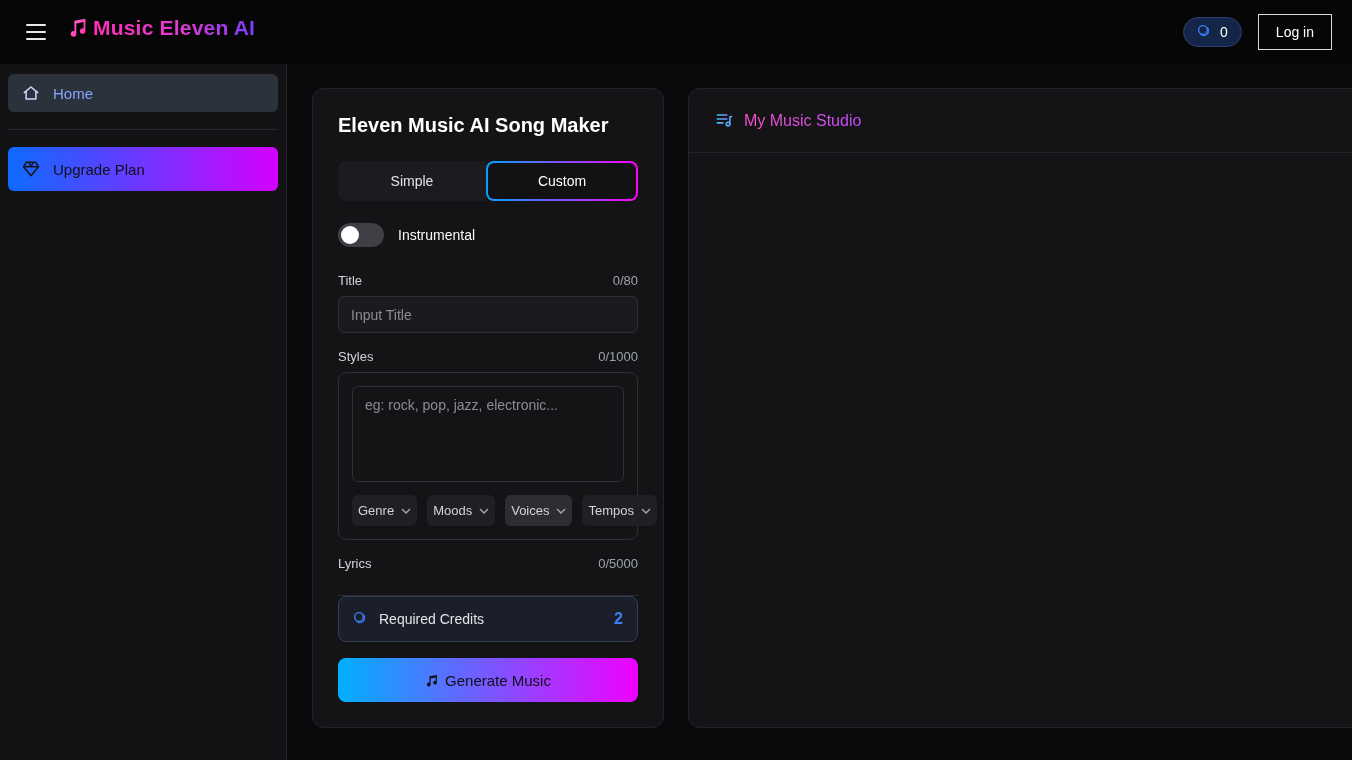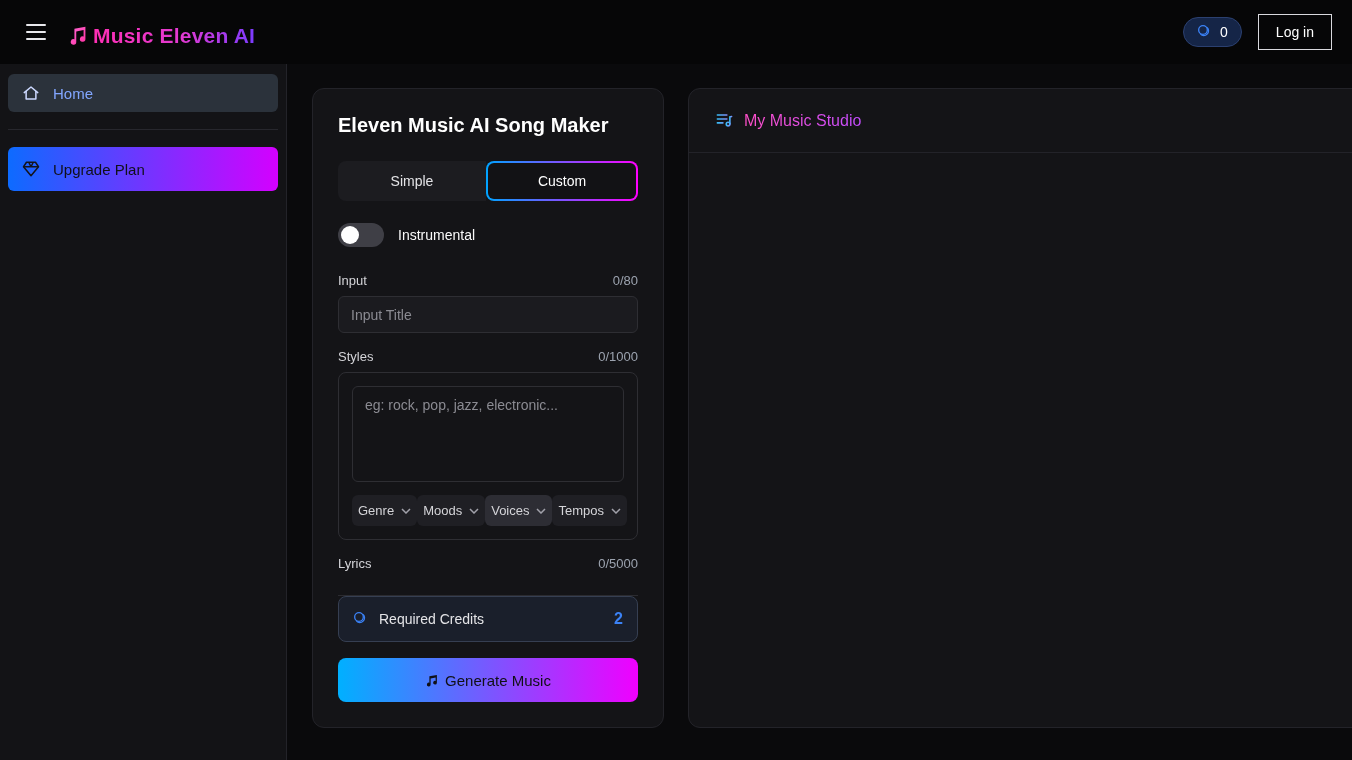--- a/index.html
+++ b/index.html
@@ -8,21 +8,21 @@
     background: #0a0a0c; color: #fff;
     font-family: "Liberation Sans", sans-serif;
   }
 
   
   .topbar {
     height: 64px; background: #060607;
     display: flex; align-items: center; justify-content: space-between;
     padding: 0 20px;
   }
-  .topbar-left { display: flex; align-items: flex-end; gap: 14px; }
+  .topbar-left { display: flex; align-items: flex-start; gap: 14px; }
   .hamburger {
     width: 34px; height: 34px; display: flex; flex-direction: column;
     justify-content: center; gap: 5px; cursor: pointer; padding: 6px; border-radius: 6px;
   }
   .hamburger span { display: block; width: 20px; height: 2px; background: #e8e8ec; border-radius: 1px; }
   .logo { display: flex; align-items: center; gap: 3px; cursor: pointer; }
   .logo-text {
     font-size: 21px; font-weight: 700; letter-spacing: .2px;
     background: linear-gradient(90deg, #ff2fb4 0%, #e23ad2 55%, #7b3bff 100%);
     -webkit-background-clip: text; background-clip: text; color: transparent;
@@ -103,21 +103,21 @@
   .text-input::placeholder { color: #8b8b92; }
 
   .styles-box { border: 1px solid #2e2e33; border-radius: 8px; padding: 13px; margin-bottom: 16px; }
   .styles-textarea {
     width: 100%; height: 96px; resize: none; background: transparent;
     border: 1px solid #2e2e33; border-radius: 6px; color: #e5e5e5;
     font-size: 14px; padding: 10px 12px; outline: none; font-family: inherit;
     margin-bottom: 13px; display: block;
   }
   .styles-textarea::placeholder { color: #8b8b92; }
-  .chips { display: flex; }
+  .chips { display: flex; gap: 10px; }
   .chip {
     flex: 1; display: flex; align-items: center; justify-content: center; gap: 7px;
     background: #1f1f24; border: none; border-radius: 6px; color: #d4d4d8;
     font-size: 13px; padding: 8px 6px; cursor: pointer; font-family: inherit;
   }
   .chip.highlight { background: #2d2d34; }
 
   .lyrics-hr { border: none; border-top: 1px solid #2b2b30; margin: 16px 0 0; }
   .spacer { flex: 1; }
 
@@ -228,21 +228,21 @@
       </div>
 
       <div class="toggle-row">
         <div class="switch">
           <div class="knob"></div>
         </div>
         <span class="toggle-label">Instrumental</span>
       </div>
 
       <div class="field-row">
-        <span class="field-label">Input</span>
+        <span class="field-label">Title</span>
         <span class="field-counter">0/80</span>
       </div>
       <input class="text-input" type="text" placeholder="Input Title" style="">
 
       <div class="field-row">
         <span class="field-label">Styles</span>
         <span class="field-counter">0/1000</span>
       </div>
       <div class="styles-box">
         <textarea class="styles-textarea" placeholder="eg: rock, pop, jazz, electronic..." style=""></textarea>

